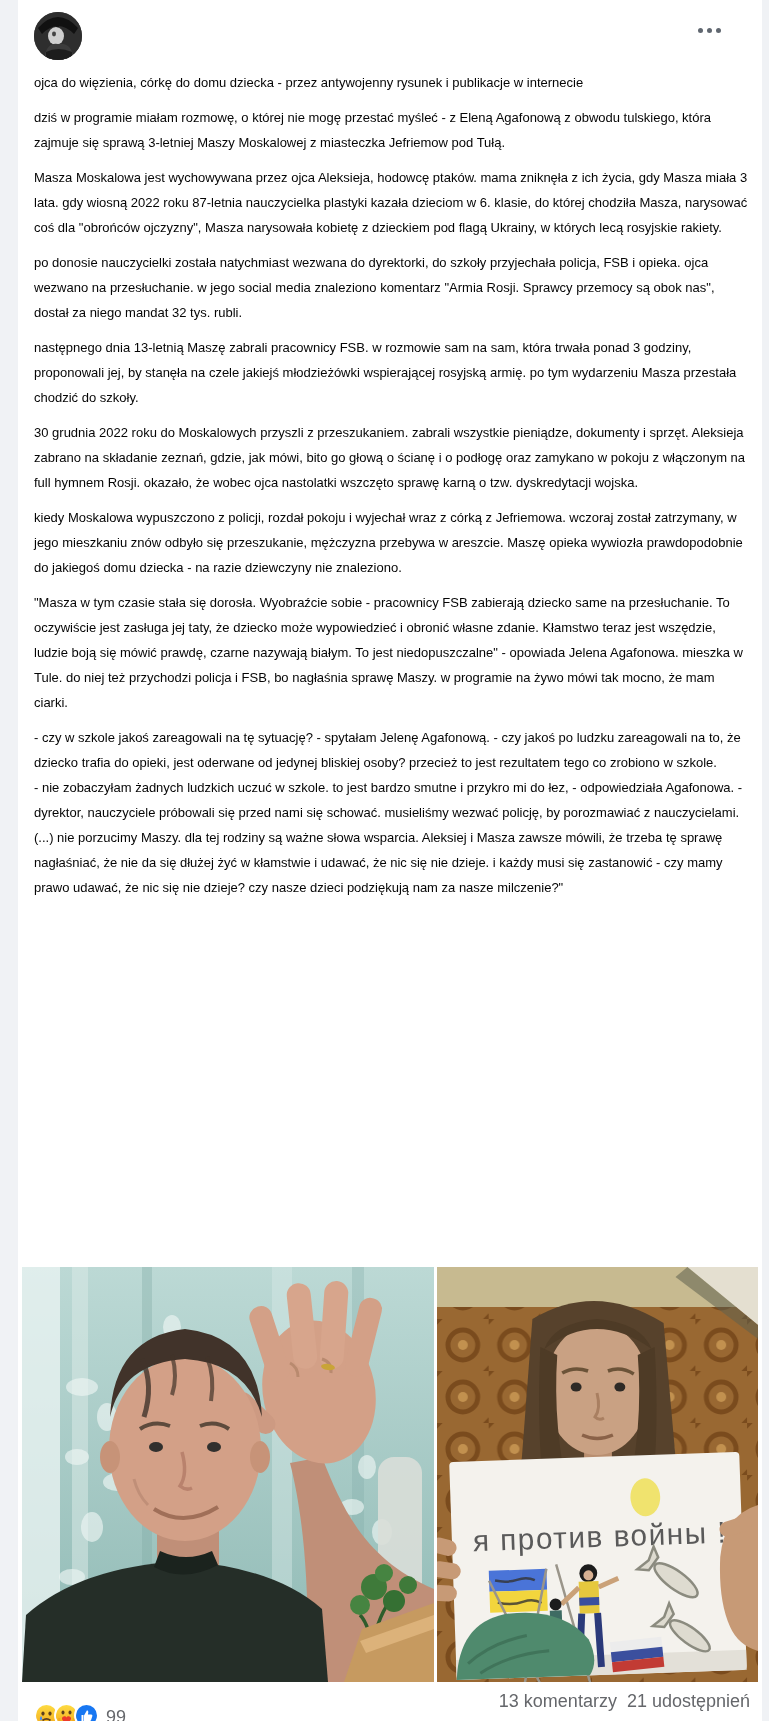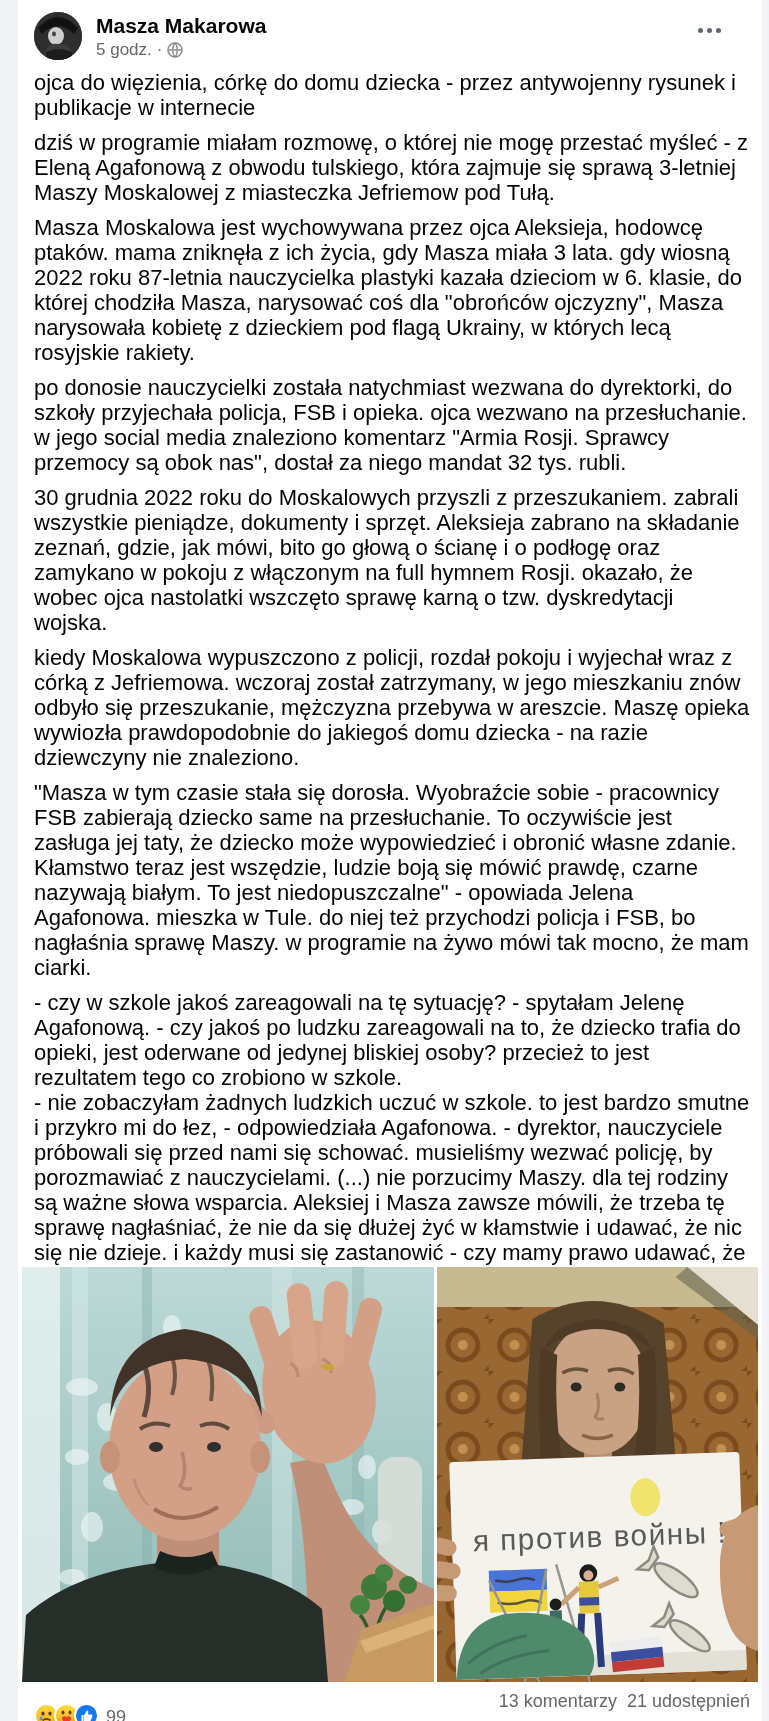--- a/index.html
+++ b/index.html
@@ -29,21 +29,21 @@
     position:absolute;right:37px;top:24px;display:flex;gap:4px;cursor:pointer;padding:4px;
   }
   .menu-dots i{width:5px;height:5px;border-radius:50%;background:#606770;display:block;}
   
   .text{
     position:absolute;top:68px;left:0;right:0;height:1199px;
     padding:2px 10px 0 16px;box-sizing:border-box;overflow:hidden;
   }
   .text p{
     margin:0 0 10px 0;
-    font-size:22px;line-height:25px;color:#050505;
+    font-size:13px;line-height:25px;color:#050505;
     white-space:pre-line;
   }
   
   .photos{
     position:absolute;top:1267px;left:4px;right:4px;height:415px;
     display:flex;gap:3px;background:#fff;
   }
   .photo{height:415px;overflow:hidden;cursor:pointer;position:relative;}
   .photo svg{display:block;width:100%;height:100%;}
   .photo-left{width:412px;}
@@ -70,43 +70,33 @@
       <svg viewBox="0 0 48 48">
         <rect width="48" height="48" fill="#2e2e2e"></rect>
         <path d="M4,16 Q24,-6 44,16 L40,22 Q24,6 8,22 Z" fill="#111"></path>
         <rect x="22" y="14" width="3" height="22" fill="#151515"></rect>
         <ellipse cx="22" cy="24" rx="8" ry="9" fill="#cfcfcf"></ellipse>
         <ellipse cx="20" cy="22" rx="2" ry="2.4" fill="#444"></ellipse>
         <path d="M10,48 Q12,30 24,32 Q38,30 40,48 Z" fill="#3c3c3c"></path>
         <path d="M12,40 Q24,34 38,40 L38,48 L12,48 Z" fill="#1d1d1d"></path>
       </svg>
     </div>
-    <div class="hmeta">
-      <div class="author">Masza Makarowa</div>
-      <div class="sub">
-        <span>5 godz.</span>
-        <span>·</span>
-        <svg width="16" height="16" viewBox="0 0 16 16">
-          <circle cx="8" cy="8" r="7" fill="none" stroke="#8a8d91" stroke-width="1.6"></circle>
-          <path d="M1,8 H15 M8,1 C5,4 5,12 8,15 M8,1 C11,4 11,12 8,15" fill="none" stroke="#8a8d91" stroke-width="1.3"></path>
-        </svg>
-      </div>
-    </div>
     <div class="menu-dots">
         <i></i>
         <i></i>
         <i></i>
       </div>
   </div>
 
   <div class="text">
     <p>ojca do więzienia, córkę do domu dziecka - przez antywojenny rysunek i publikacje w internecie</p>
     <p>dziś w programie miałam rozmowę, o której nie mogę przestać myśleć - z Eleną Agafonową z obwodu tulskiego, która zajmuje się sprawą 3-letniej Maszy Moskalowej z miasteczka Jefriemow pod Tułą.</p>
     <p>Masza Moskalowa jest wychowywana przez ojca Aleksieja, hodowcę ptaków. mama zniknęła z ich życia, gdy Masza miała 3 lata. gdy wiosną 2022 roku 87-letnia nauczycielka plastyki kazała dzieciom w 6. klasie, do której chodziła Masza, narysować coś dla "obrońców ojczyzny", Masza narysowała kobietę z dzieckiem pod flagą Ukrainy, w których lecą rosyjskie rakiety.</p>
     <p>po donosie nauczycielki została natychmiast wezwana do dyrektorki, do szkoły przyjechała policja, FSB i opieka. ojca wezwano na przesłuchanie. w jego social media znaleziono komentarz "Armia Rosji. Sprawcy przemocy są obok nas", dostał za niego mandat 32 tys. rubli.</p>
+    <p>następnego dnia 13-letnią Maszę zabrali pracownicy FSB. w rozmowie sam na sam, która trwała ponad 3 godziny, proponowali jej, by stanęła na czele jakiejś młodzieżówki wspierającej rosyjską armię. po tym wydarzeniu Masza przestała chodzić do szkoły.</p>
     <p>30 grudnia 2022 roku do Moskalowych przyszli z przeszukaniem. zabrali wszystkie pieniądze, dokumenty i sprzęt. Aleksieja zabrano na składanie zeznań, gdzie, jak mówi, bito go głową o ścianę i o podłogę oraz zamykano w pokoju z włączonym na full hymnem Rosji. okazało, że wobec ojca nastolatki wszczęto sprawę karną o tzw. dyskredytacji wojska.</p>
     <p>kiedy Moskalowa wypuszczono z policji, rozdał pokoju i wyjechał wraz z córką z Jefriemowa. wczoraj został zatrzymany, w jego mieszkaniu znów odbyło się przeszukanie, mężczyzna przebywa w areszcie. Maszę opieka wywiozła prawdopodobnie do jakiegoś domu dziecka - na razie dziewczyny nie znaleziono.</p>
     <p>"Masza w tym czasie stała się dorosła. Wyobraźcie sobie - pracownicy FSB zabierają dziecko same na przesłuchanie. To oczywiście jest zasługa jej taty, że dziecko może wypowiedzieć i obronić własne zdanie. Kłamstwo teraz jest wszędzie, ludzie boją się mówić prawdę, czarne nazywają białym. To jest niedopuszczalne" - opowiada Jelena Agafonowa. mieszka w Tule. do niej też przychodzi policja i FSB, bo nagłaśnia sprawę Maszy. w programie na żywo mówi tak mocno, że mam ciarki.</p>
     <p>- czy w szkole jakoś zareagowali na tę sytuację? - spytałam Jelenę Agafonową. -  czy jakoś po ludzku zareagowali na to, że dziecko trafia do opieki, jest oderwane od jedynej bliskiej osoby? przecież to jest rezultatem tego co zrobiono w szkole.
 - nie zobaczyłam żadnych ludzkich uczuć w szkole. to jest bardzo smutne i przykro mi do łez, - odpowiedziała Agafonowa. -  dyrektor, nauczyciele próbowali się przed nami się schować. musieliśmy wezwać policję, by porozmawiać z nauczycielami. (...) nie porzucimy Maszy. dla tej rodziny są ważne słowa wsparcia. Aleksiej i Masza zawsze mówili, że trzeba tę sprawę nagłaśniać, że nie da się dłużej żyć w kłamstwie i udawać, że nic się nie dzieje. i każdy musi się zastanowić - czy mamy prawo udawać, że nic się nie dzieje? czy nasze dzieci podziękują nam za nasze milczenie?"</p>
   </div>
 
   <div class="photos">
 
     <div class="photo photo-left">

